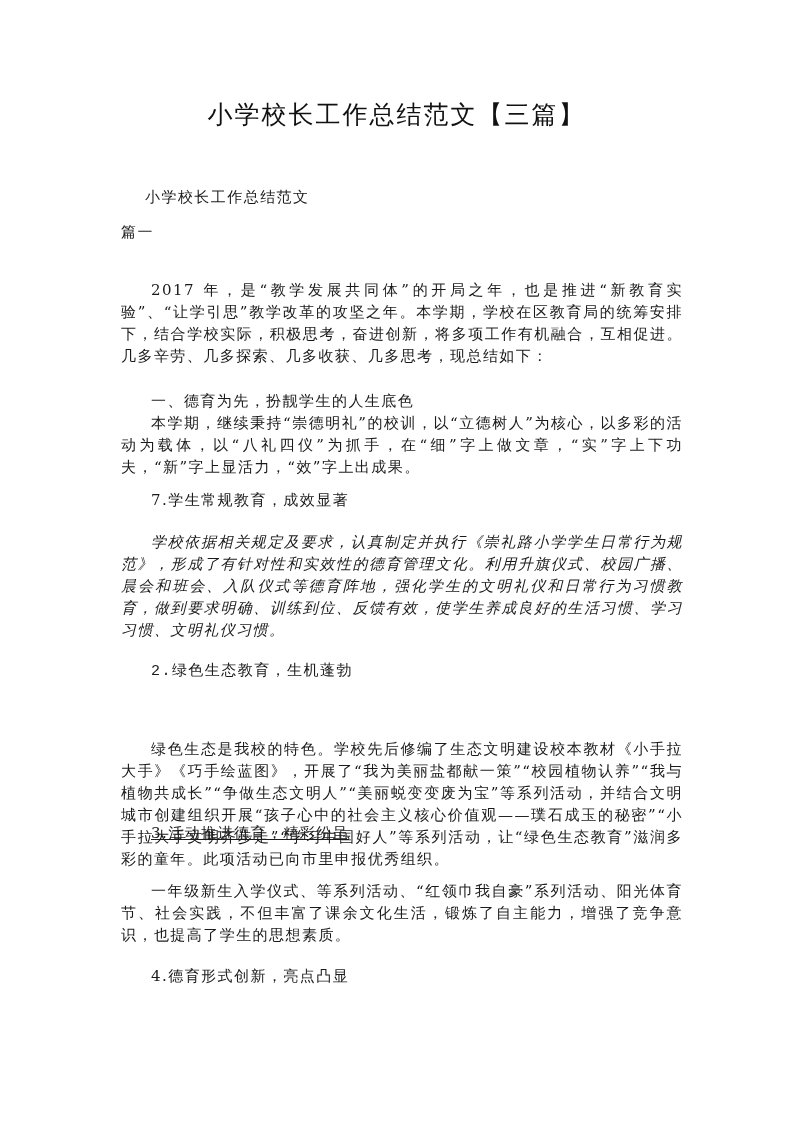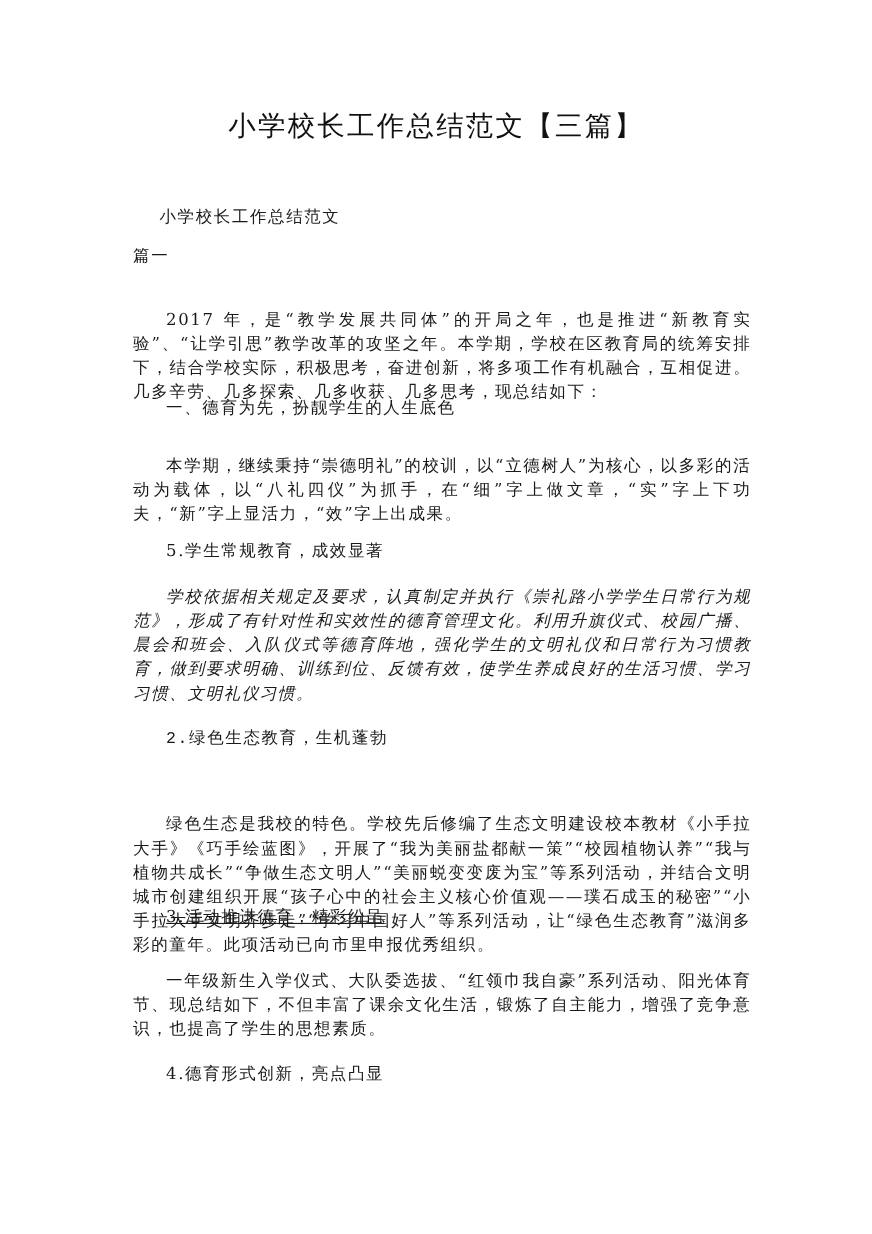--- a/index.html
+++ b/index.html
@@ -15,22 +15,22 @@
 </style>
 </head>
 <body>
 
 <div class="title">小学校长工作总结范文【三篇】</div>
 
 <div class="page">
   <p class="p" style="top:186px;margin-left:24px;">小学校长工作总结范文</p>
   <p class="p" style="top:221px;">篇一</p>
   <p class="p indent" style="top:263px;margin-top:16px;">2017 年，是“教学发展共同体”的开局之年，也是推进“新教育实验”、“让学引思”教学改革的攻坚之年。本学期，学校在区教育局的统筹安排下，结合学校实际，积极思考，奋进创新，将多项工作有机融合，互相促进。几多辛劳、几多探索、几多收获、几多思考，现总结如下：</p>
-  <p class="p indent" style="top:359px;">一、德育为先，扮靓学生的人生底色</p>
+  <p class="p indent" style="top:390px;">一、德育为先，扮靓学生的人生底色</p>
   <p class="p indent" style="top:412px;">本学期，继续秉持“崇德明礼”的校训，以“立德树人”为核心，以多彩的活动为载体，以“八礼四仪”为抓手，在“细”字上做文章，“实”字上下功夫，“新”字上显活力，“效”字上出成果。</p>
-  <p class="p indent" style="top:489px;">5.学生常规教育，成效显著</p>
+  <p class="p indent" style="top:489px;">7.学生常规教育，成效显著</p>
   <p class="p indent" style="top:531px;font-style:italic;">学校依据相关规定及要求，认真制定并执行《崇礼路小学学生日常行为规范》，形成了有针对性和实效性的德育管理文化。利用升旗仪式、校园广播、晨会和班会、入队仪式等德育阵地，强化学生的文明礼仪和日常行为习惯教育，做到要求明确、训练到位、反馈有效，使学生养成良好的生活习惯、学习习惯、文明礼仪习惯。</p>
   <p class="p indent" style="top:661px;font-family:Liberation Mono, monospace;">2.绿色生态教育，生机蓬勃</p>
   <p class="p indent" style="top:738px;">绿色生态是我校的特色。学校先后修编了生态文明建设校本教材《小手拉大手》《巧手绘蓝图》，开展了“我为美丽盐都献一策”“校园植物认养”“我与植物共成长”“争做生态文明人”“美丽蜕变变废为宝”等系列活动，并结合文明城市创建组织开展“孩子心中的社会主义核心价值观——璞石成玉的秘密”“小手拉大手文明齐步走”“学习中国好人”等系列活动，让“绿色生态教育”滋润多彩的童年。此项活动已向市里申报优秀组织。</p>
   <p class="p indent" style="top:822px;text-decoration:underline;">3.活动推进德育，精彩纷呈</p>
-  <p class="p indent" style="top:880px;">一年级新生入学仪式、大队委选拔、“红领巾我自豪”系列活动、阳光体育节、现总结如下，不但丰富了课余文化生活，锻炼了自主能力，增强了竞争意识，也提高了学生的思想素质。</p>
+  <p class="p indent" style="top:880px;">一年级新生入学仪式、等系列活动、“红领巾我自豪”系列活动、阳光体育节、社会实践，不但丰富了课余文化生活，锻炼了自主能力，增强了竞争意识，也提高了学生的思想素质。</p>
   <p class="p indent" style="top:965px;">4.德育形式创新，亮点凸显</p>
 </div>
 
 </body></html>

